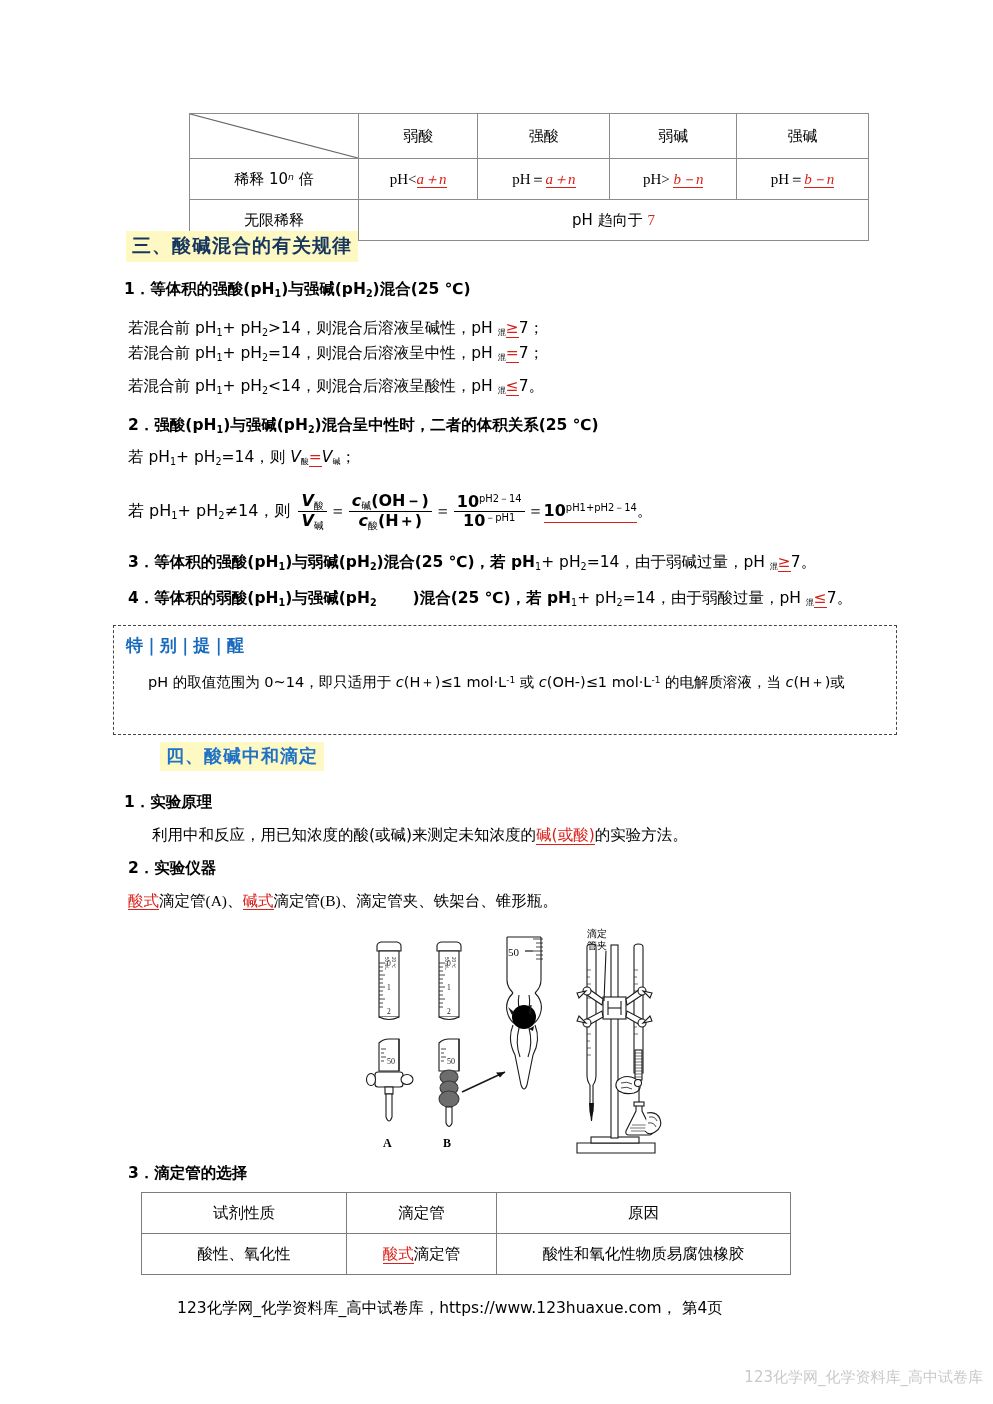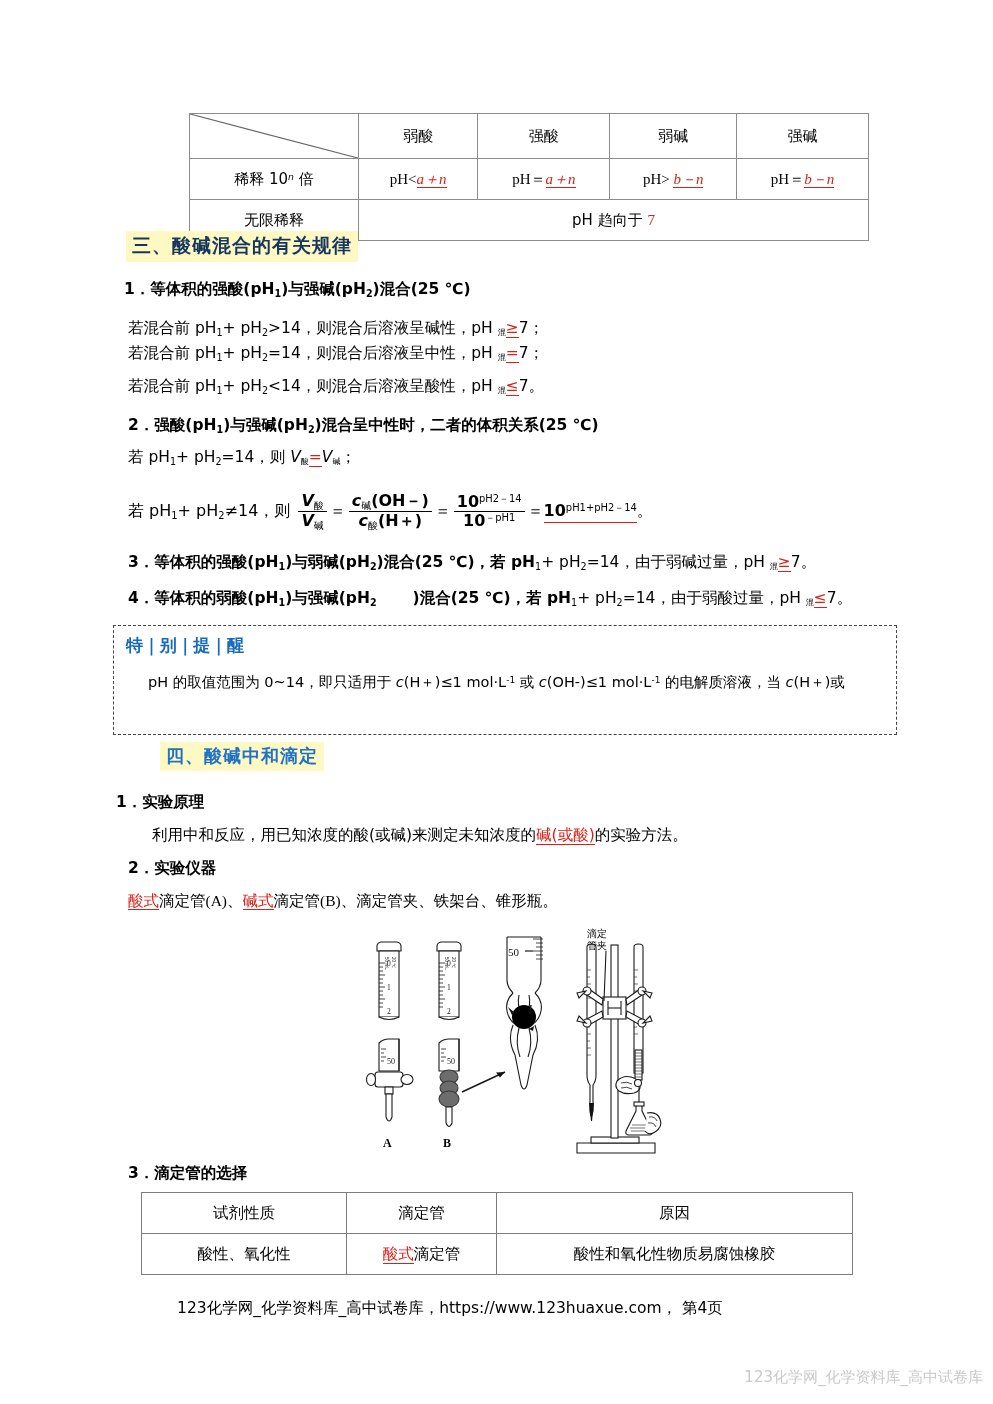--- a/index.html
+++ b/index.html
@@ -127,21 +127,21 @@
   .figure {
     position: absolute;
     left: 355px; top: 925px;
     width: 310px; height: 240px;
   }
 
   
   .tbl-bot {
     position: absolute;
     left: 141px; top: 1192px;
-    width: 712px;
+    width: 650px;
     border-collapse: collapse;
     font-size: 15.5px;
   }
   .tbl-bot td {
     border: 1px solid #7d7d7d;
     text-align: center;
     vertical-align: middle;
     height: 34px;
     padding: 3px 2px;
   }
@@ -238,21 +238,21 @@
   <div class="tipbox"></div>
   <div class="tip-title zh">特｜别｜提｜醒</div>
 
   <div class="tip-line zh" style="left:148px; top:673px;">
     <span>pH 的取值范围为 0~14，即只适用于 </span><span class="it">c</span><span>(H＋)</span><span>≤1 mol·L</span><sup>-1</sup><span> 或 </span><span class="it">c</span><span>(OH-)</span><span>≤1 mol·L</span><sup>-1</sup><span> 的电解质溶液，当 </span><span class="it">c</span><span>(H＋)</span><span>或</span>
   </div>
 
 
   <div class="sec-head sec-head-4 zh">四、酸碱中和滴定</div>
 
-  <div class="num-head zh" style="left:116px; top:792px;">1．实验原理</div>
+  <div class="num-head zh" style="left:124px; top:792px;">1．实验原理</div>
   <div class="body-line zh" style="left:128px; top:825px;margin-left:24px;">
     <span>利用中和反应，用已知浓度的酸(或碱)来测定未知浓度的</span><span class="ul-red">碱(或酸)</span><span>的实验方法。</span>
   </div>
 
   <div class="num-head zh" style="left:128px; top:858px;">2．实验仪器</div>
   <div class="body-line zh" style="left:128px; top:891px;font-family:Liberation Serif, serif;">
     <span class="ul-red">酸式</span><span>滴定管(A)、</span><span class="ul-red">碱式</span><span>滴定管(B)、滴定管夹、铁架台、锥形瓶。</span>
   </div>
 
   <div class="figure">

